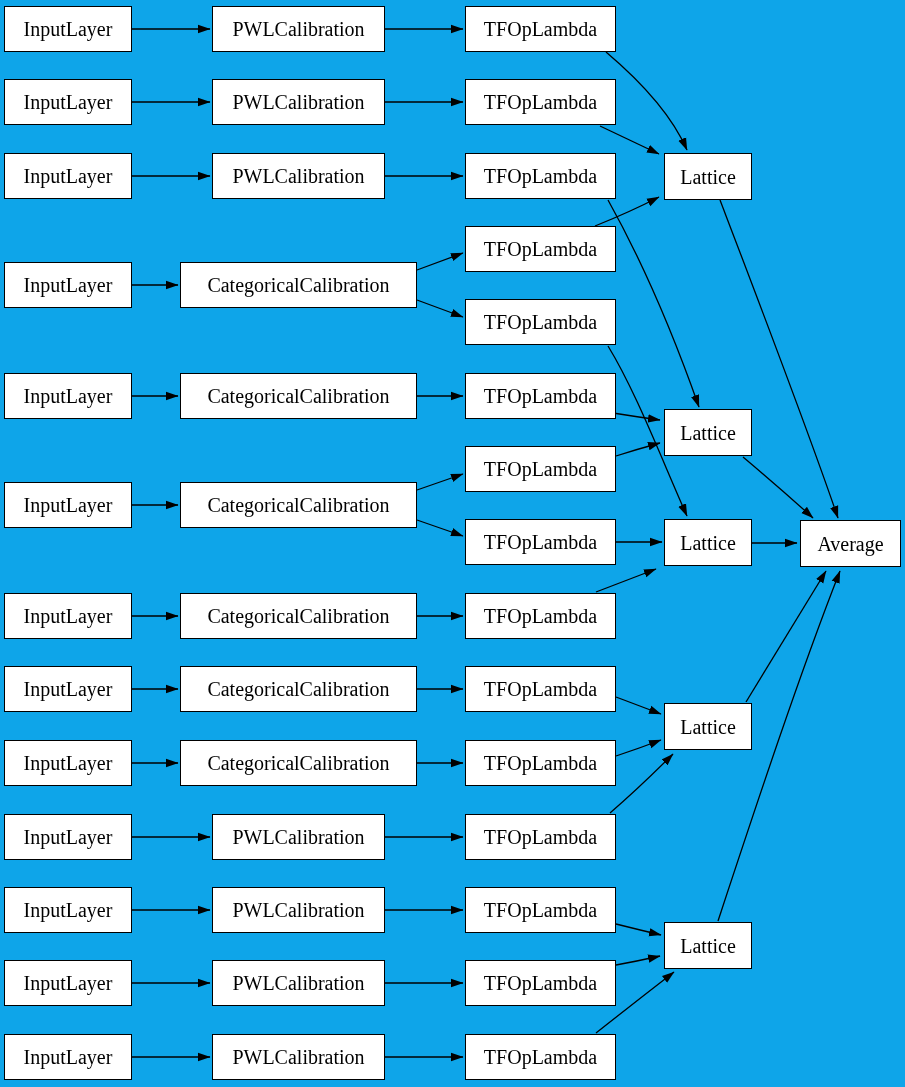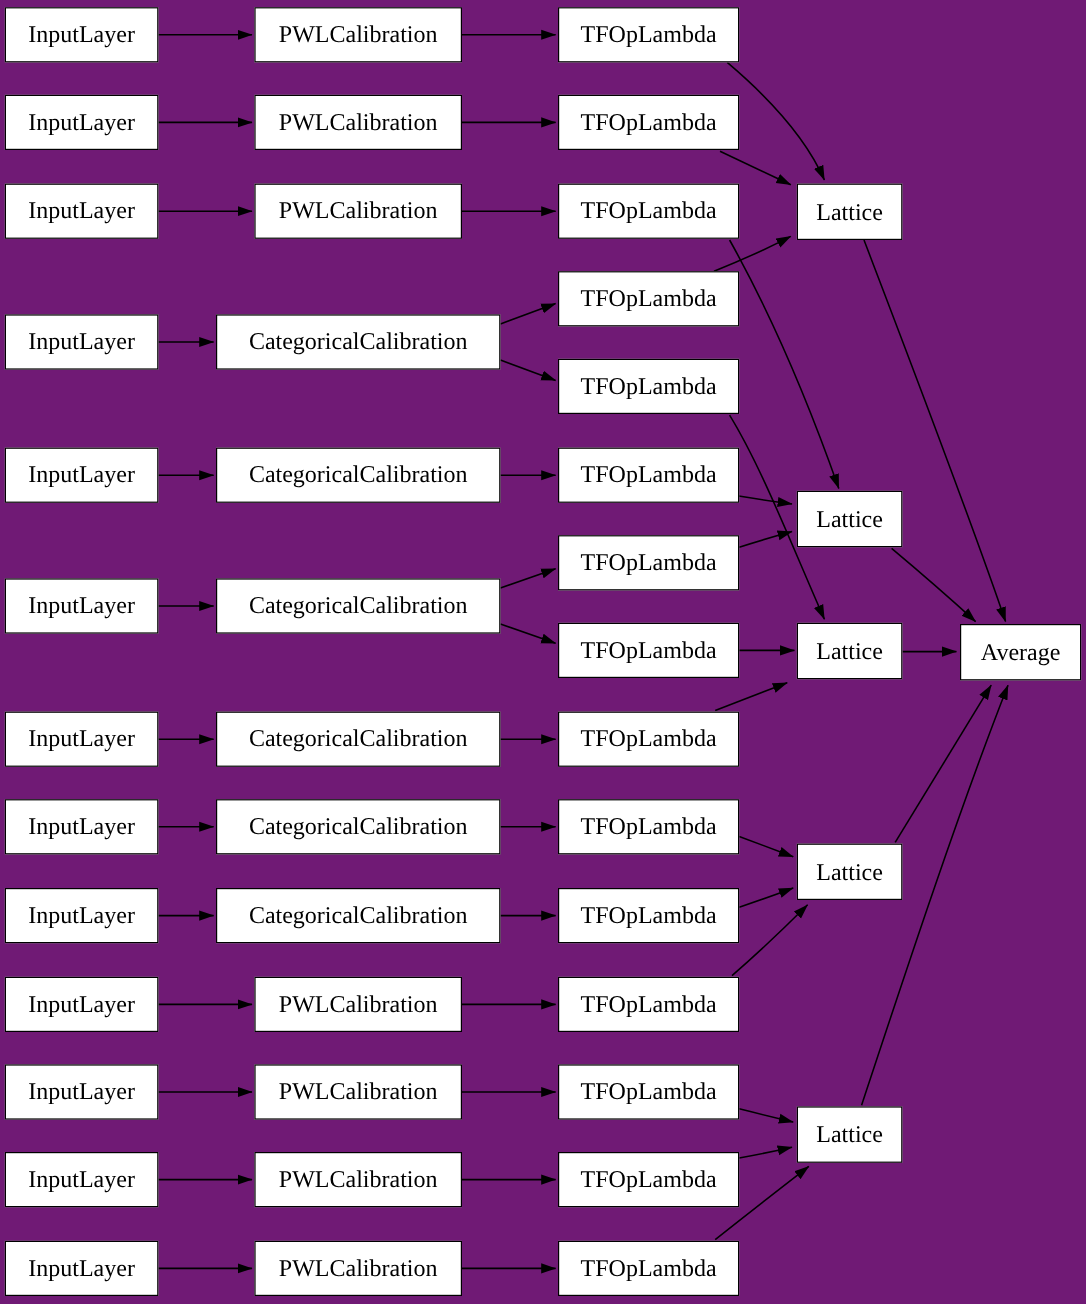--- a/index.html
+++ b/index.html
@@ -4,21 +4,21 @@
 <style>
   html, body {
     margin: 0;
     padding: 0;
     background: #ffffff;
   }
   #canvas {
     position: relative;
     width: 905px;
     height: 1087px;
-    background: #701a75;
+    background: #0ea5e9;
     overflow: hidden;
     font-family: "Liberation Serif", "DejaVu Serif", serif;
   }
   #edge-layer {
     position: absolute;
     left: 0;
     top: 0;
     width: 905px;
     height: 1087px;
   }

